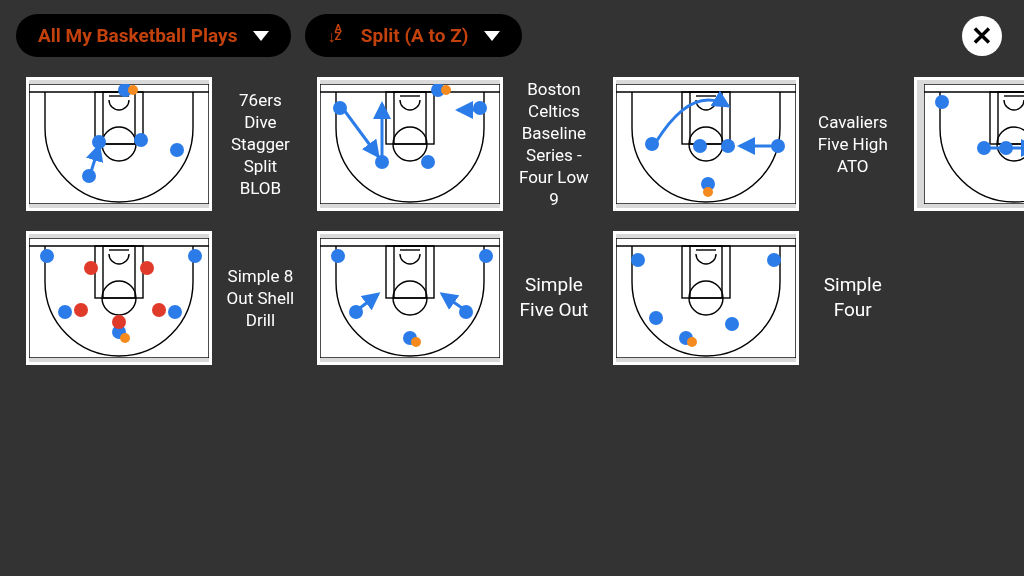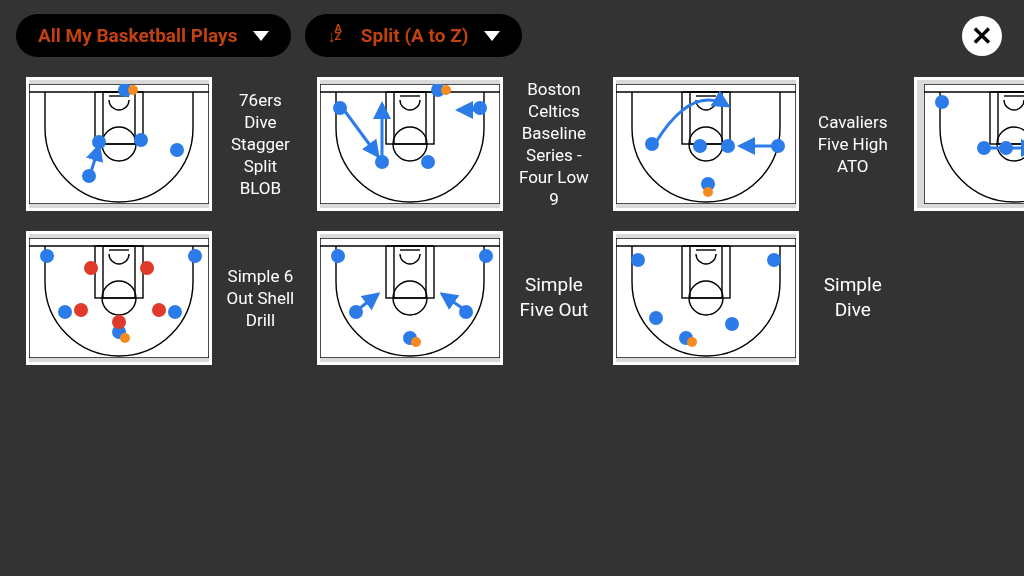--- a/index.html
+++ b/index.html
@@ -194,21 +194,21 @@
             <circle cx="118" cy="30" r="7" fill="#e03a2a"></circle>
             <circle cx="36" cy="74" r="7" fill="#2b7ce8"></circle>
             <circle cx="52" cy="72" r="7" fill="#e03a2a"></circle>
             <circle cx="146" cy="74" r="7" fill="#2b7ce8"></circle>
             <circle cx="130" cy="72" r="7" fill="#e03a2a"></circle>
             <circle cx="90" cy="94" r="7" fill="#2b7ce8"></circle>
             <circle cx="90" cy="84" r="7" fill="#e03a2a"></circle>
             <circle cx="96" cy="100" r="5" fill="#f58a1f"></circle>
           </svg></div>
       </div>
-      <div class="title">Simple 6 Out Shell Drill</div>
+      <div class="title">Simple 8 Out Shell Drill</div>
     </div>
     <div class="card">
       <div class="thumb">
         <div class="court"><svg viewBox="0 0 180 120">
     <g stroke="#000" stroke-width="1.4" fill="none">
       <rect x="0" y="0" width="180" height="120" fill="#fff"></rect>
       <line x1="0" y1="8" x2="180" y2="8"></line>
       <rect x="66" y="8" width="48" height="52"></rect>
       <rect x="74" y="8" width="32" height="52"></rect>
       <circle cx="90" cy="60" r="17"></circle>
@@ -247,15 +247,15 @@
       <line x1="80" y1="12" x2="100" y2="12"></line>
     </g>
   <circle cx="22" cy="22" r="7" fill="#2b7ce8"></circle>
             <circle cx="158" cy="22" r="7" fill="#2b7ce8"></circle>
             <circle cx="40" cy="80" r="7" fill="#2b7ce8"></circle>
             <circle cx="116" cy="86" r="7" fill="#2b7ce8"></circle>
             <circle cx="70" cy="100" r="7" fill="#2b7ce8"></circle>
             <circle cx="76" cy="104" r="5" fill="#f58a1f"></circle>
           </svg></div>
       </div>
-      <div class="title large">Simple Dive</div>
+      <div class="title large">Simple Four</div>
     </div>
   </div>
 
 </body></html>

